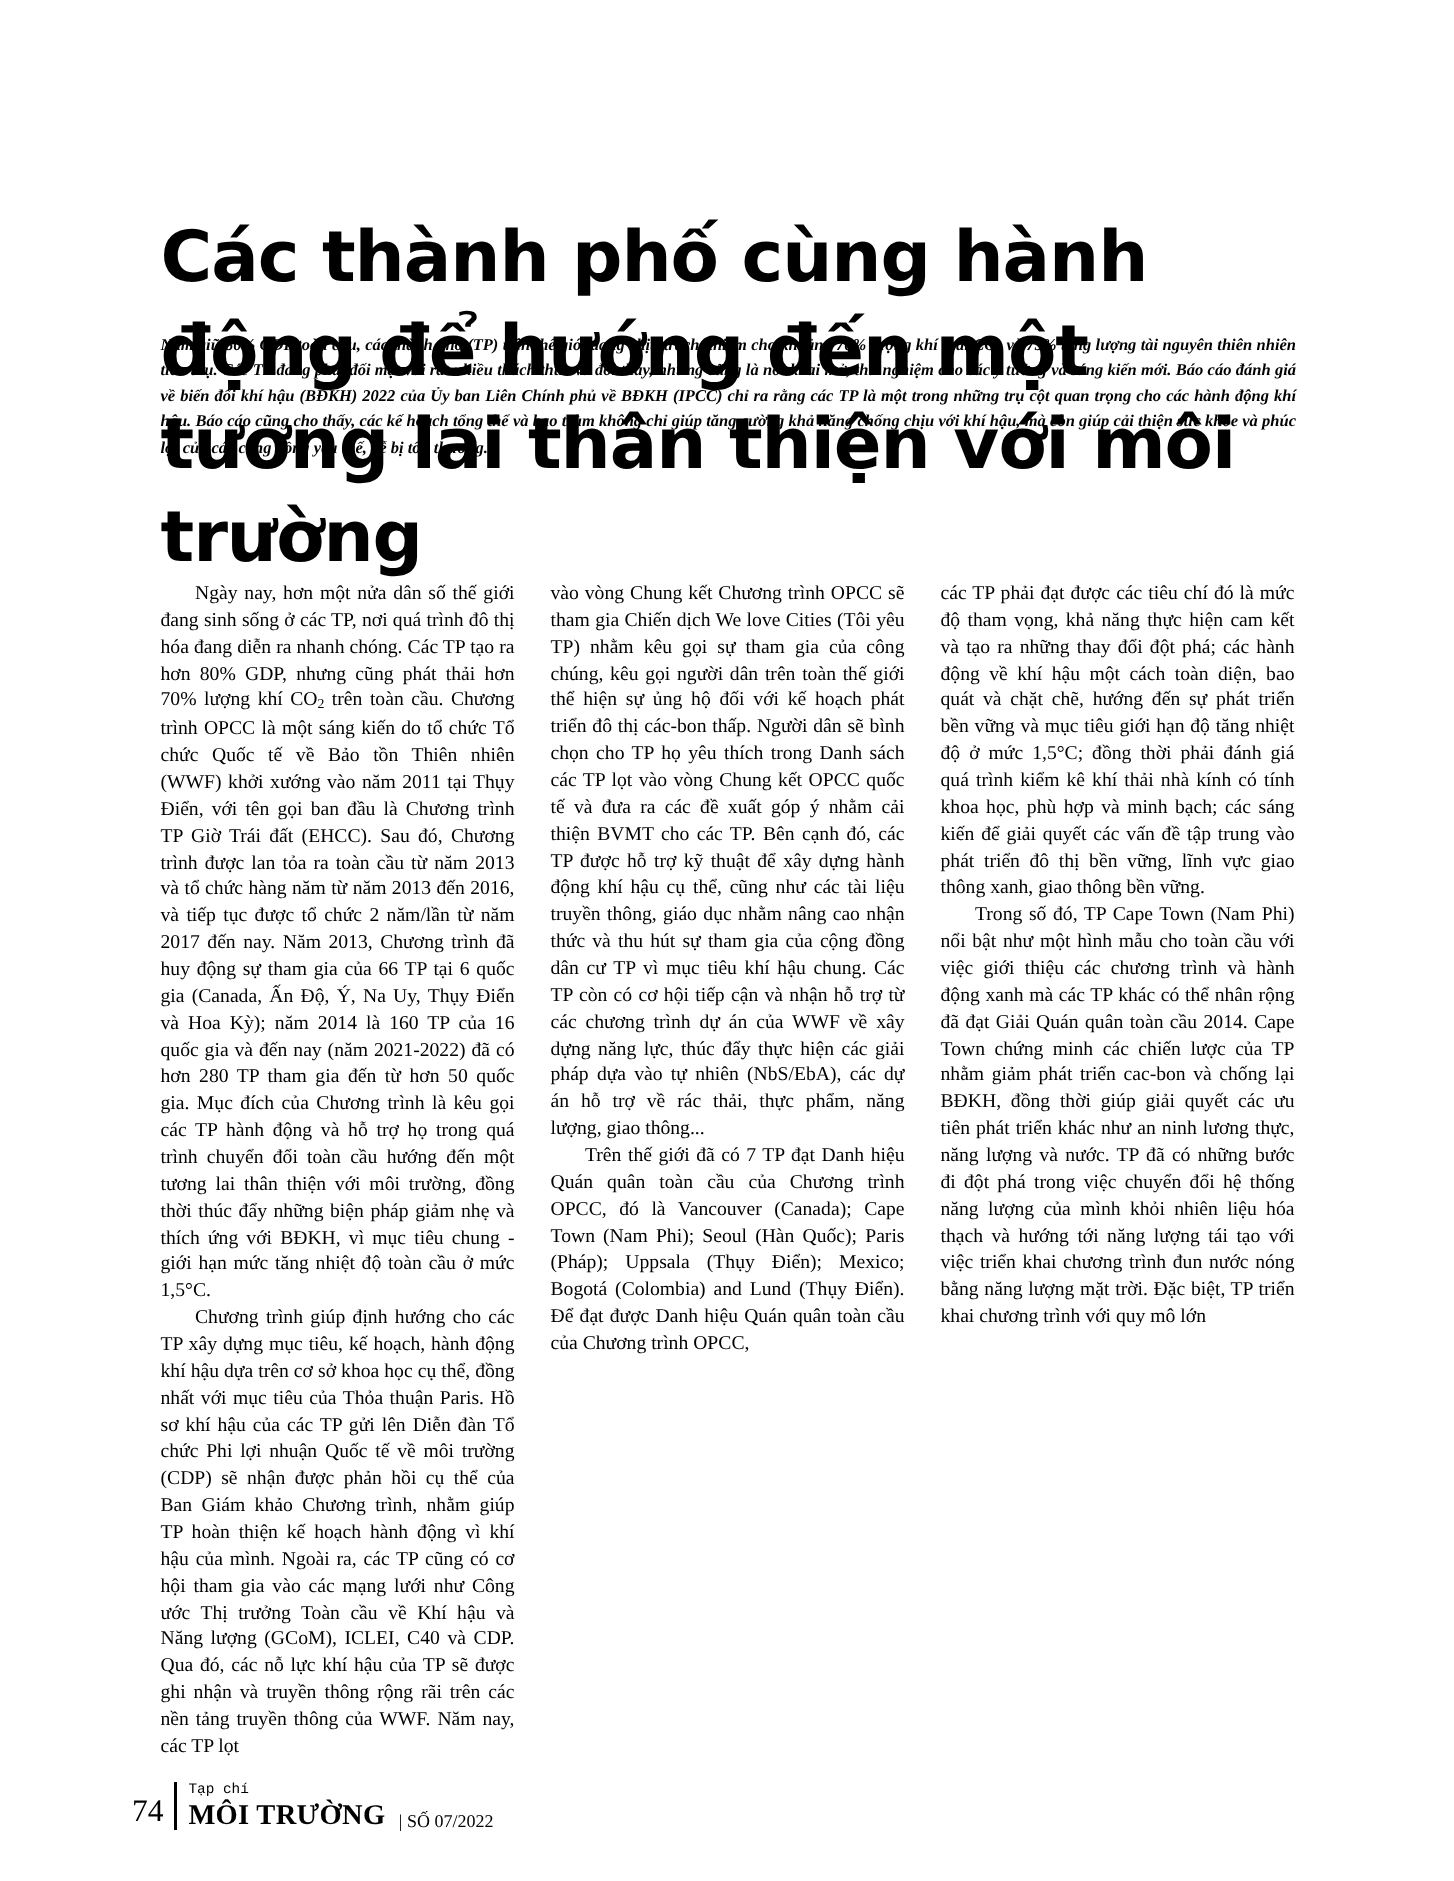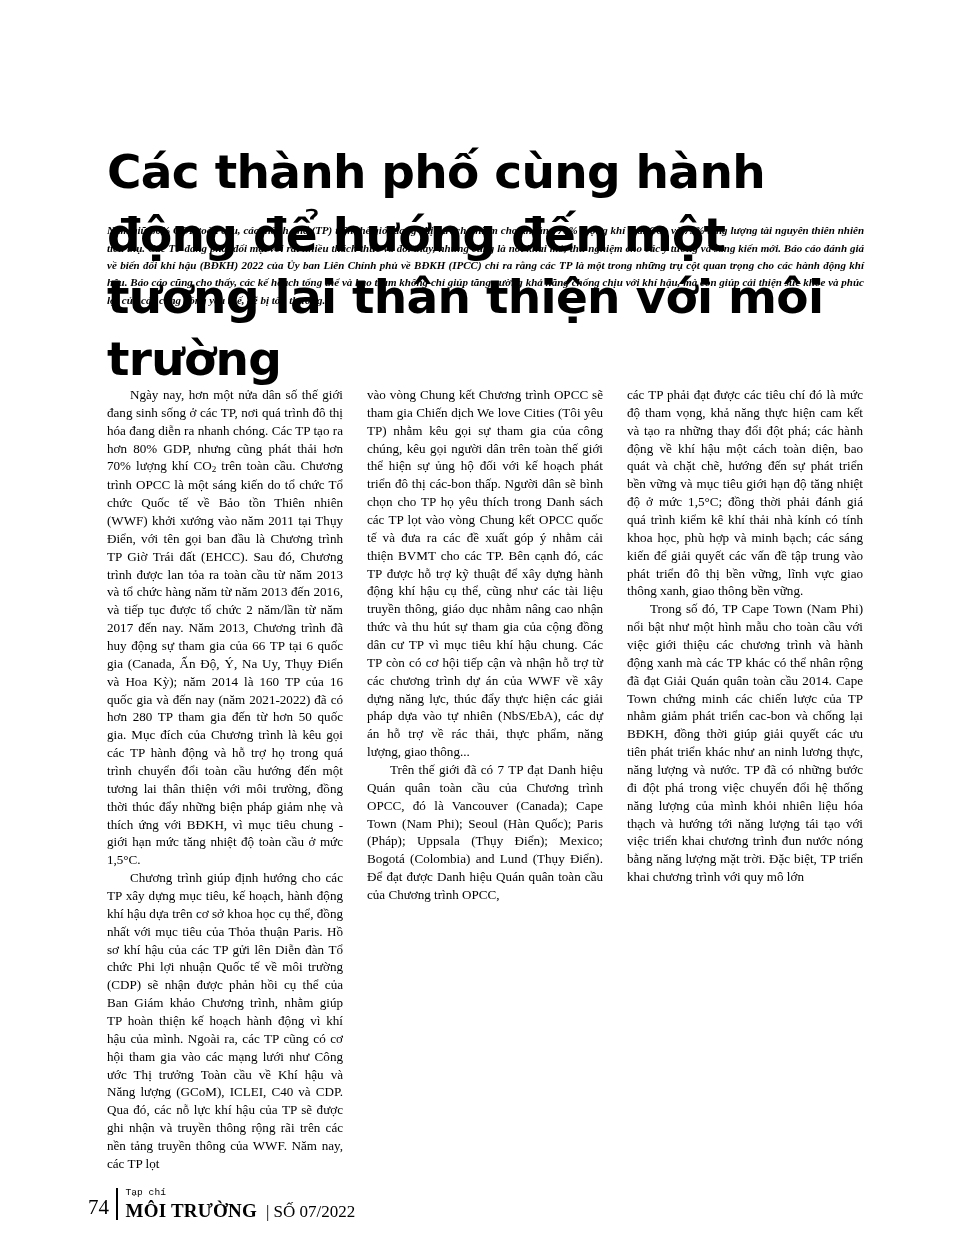--- a/index.html
+++ b/index.html
@@ -153,21 +153,21 @@
   .footer-main {
     font-weight: bold;
     font-size: 19px;
     letter-spacing: 0.2px;
     white-space: nowrap;
     display: flex;
     align-items: flex-end;
   }
   .footer-issue {
     font-weight: normal;
-    font-size: 17px;
+    font-size: 12px;
     letter-spacing: 0;
     margin-left: 9px;
   }
 </style>
 </head>
 <body>
 
 <div class="page">
 
 

